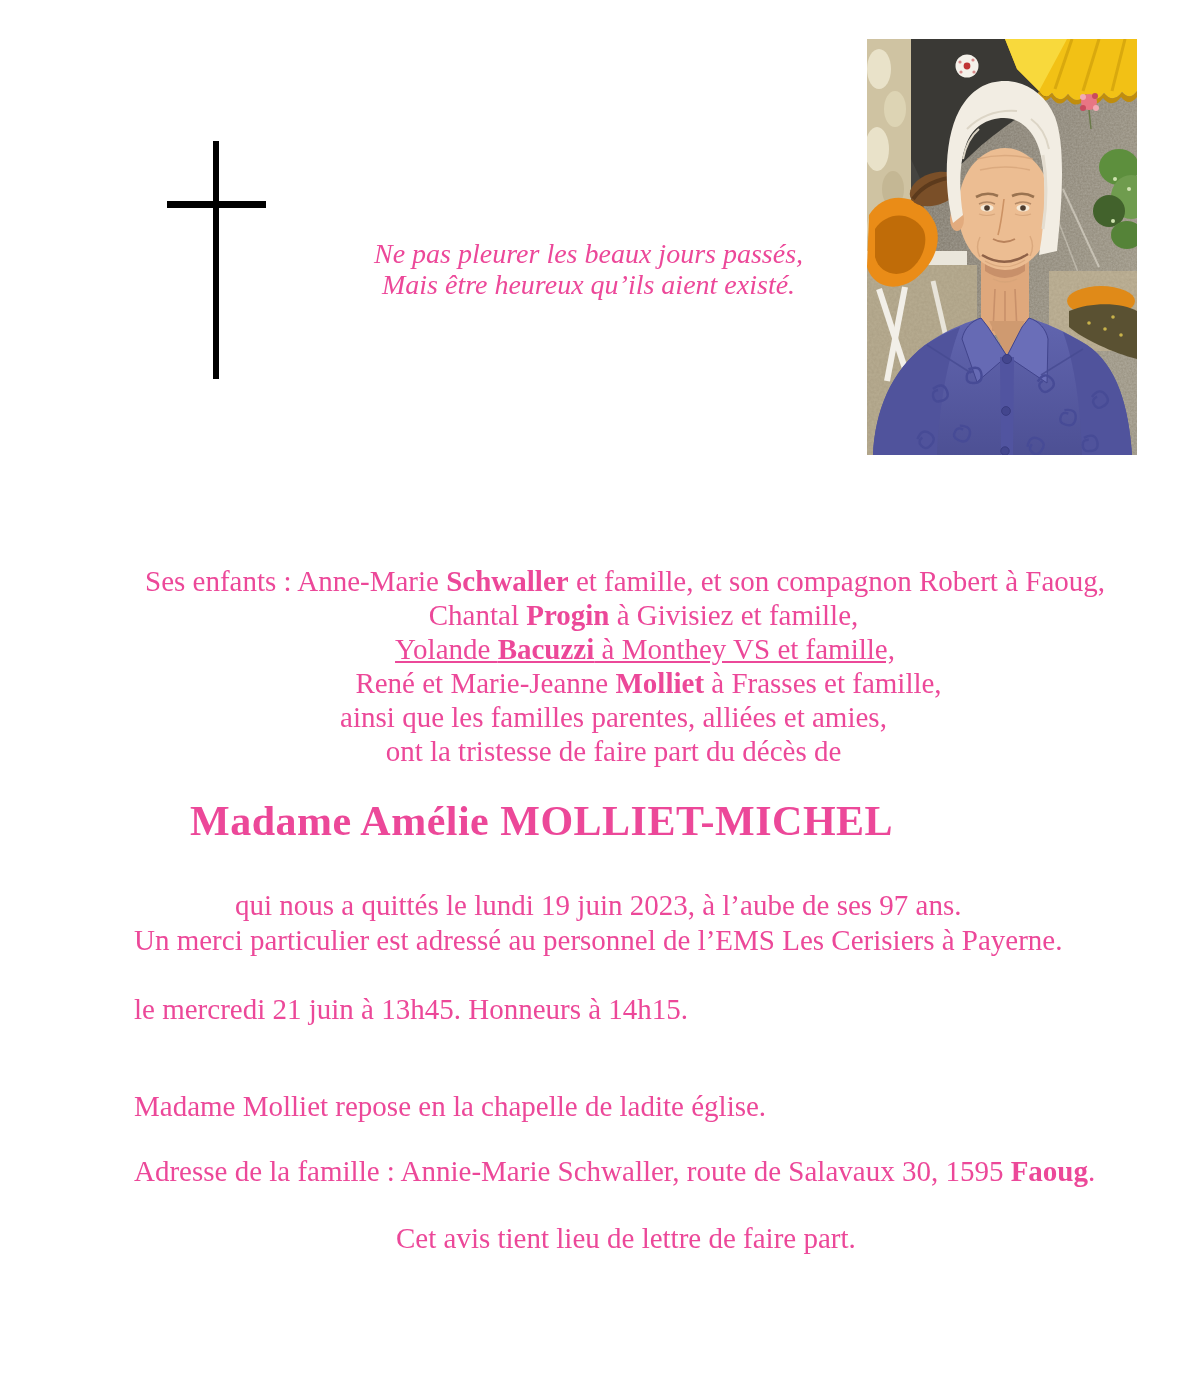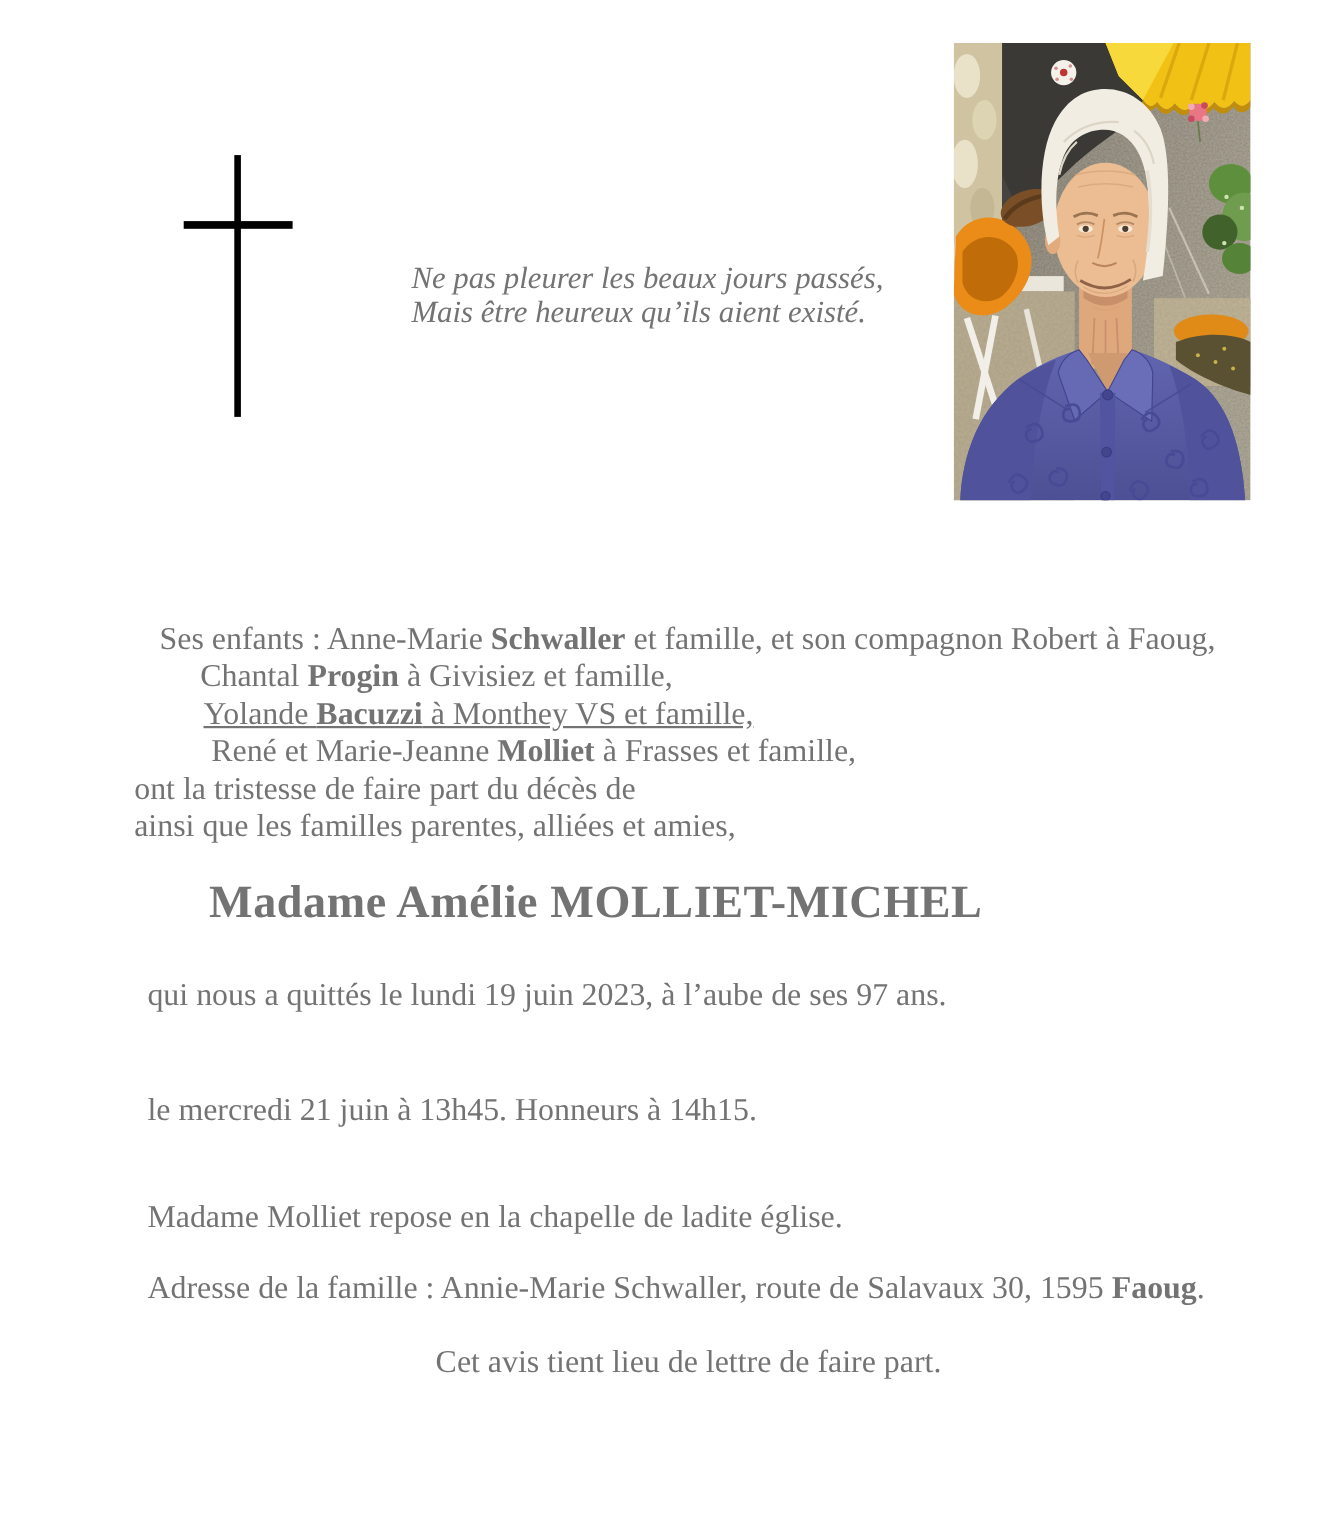--- a/index.html
+++ b/index.html
@@ -1,19 +1,19 @@
 <!DOCTYPE html>
 <html><head>
 <meta charset="utf-8">
 <style>
   html,body { margin:0; padding:0; background:#e8e8e8; }
   .page {
     position:relative; width:1198px; height:1392px; margin:0 auto;
     background:#ffffff; overflow:hidden;
-    font-family:"Liberation Serif","DejaVu Serif",serif; color:#737373;
+    font-family:"Liberation Serif","DejaVu Serif",serif; color:#ec4899;text-align:center;
   }
   
   .cross-v { position:absolute; left:213px; top:141px; width:6px; height:238px; background:#000; }
   .cross-h { position:absolute; left:167px; top:201px; width:99px; height:7px; background:#000; }
   
   .quote { position:absolute; left:374px; top:238px; font-style:italic; font-size:28px; line-height:31px; white-space:nowrap; }
   
   .photo { position:absolute; left:867px; top:39px; width:270px; height:416px; overflow:hidden; }
   .photo svg { display:block; }
   
@@ -198,28 +198,29 @@
       <use href="#swirl" x="216" y="400" transform="rotate(10 223 405)"></use>
       <use href="#swirl" x="226" y="356" transform="rotate(-15 233 361)"></use>
     </svg>
   </div>
 
   <div class="family">
     <div class="fam-l1"><span>Ses enfants : Anne-Marie </span><b>Schwaller</b><span> et famille, et son compagnon Robert à Faoug,</span></div>
     <div class="fam-l2"><span>Chantal </span><b>Progin</b><span> à Givisiez et famille,</span></div>
     <div class="fam-l3"><span>Yolande </span><b>Bacuzzi</b><span> à Monthey VS et famille,</span></div>
     <div class="fam-l4"><span>René et Marie-Jeanne </span><b>Molliet</b><span> à Frasses et famille,</span></div>
+    <div><span>ainsi que les familles parentes, alliées et amies,</span></div>
     <div><span>ont la tristesse de faire part du décès de</span></div>
-    <div><span>ainsi que les familles parentes, alliées et amies,</span></div>
   </div>
 
   <h1 class="title">Madame Amélie MOLLIET-MICHEL</h1>
 
   <div class="para p-death">
     <div>qui nous a quittés le lundi 19 juin 2023, à l’aube de ses 97 ans.</div>
+    <div>Un merci particulier est adressé au personnel de l’EMS Les Cerisiers à Payerne.</div>
   </div>
 
   <div class="para p-ceremony">
     <div>le mercredi 21 juin à 13h45. Honneurs à 14h15.</div>
   </div>
 
   <div class="para p-repose">Madame Molliet repose en la chapelle de ladite église.</div>
 
   <div class="para p-address"><span>Adresse de la famille : Annie-Marie Schwaller, route de Salavaux 30, 1595 </span><b>Faoug</b><span>.</span></div>
 

